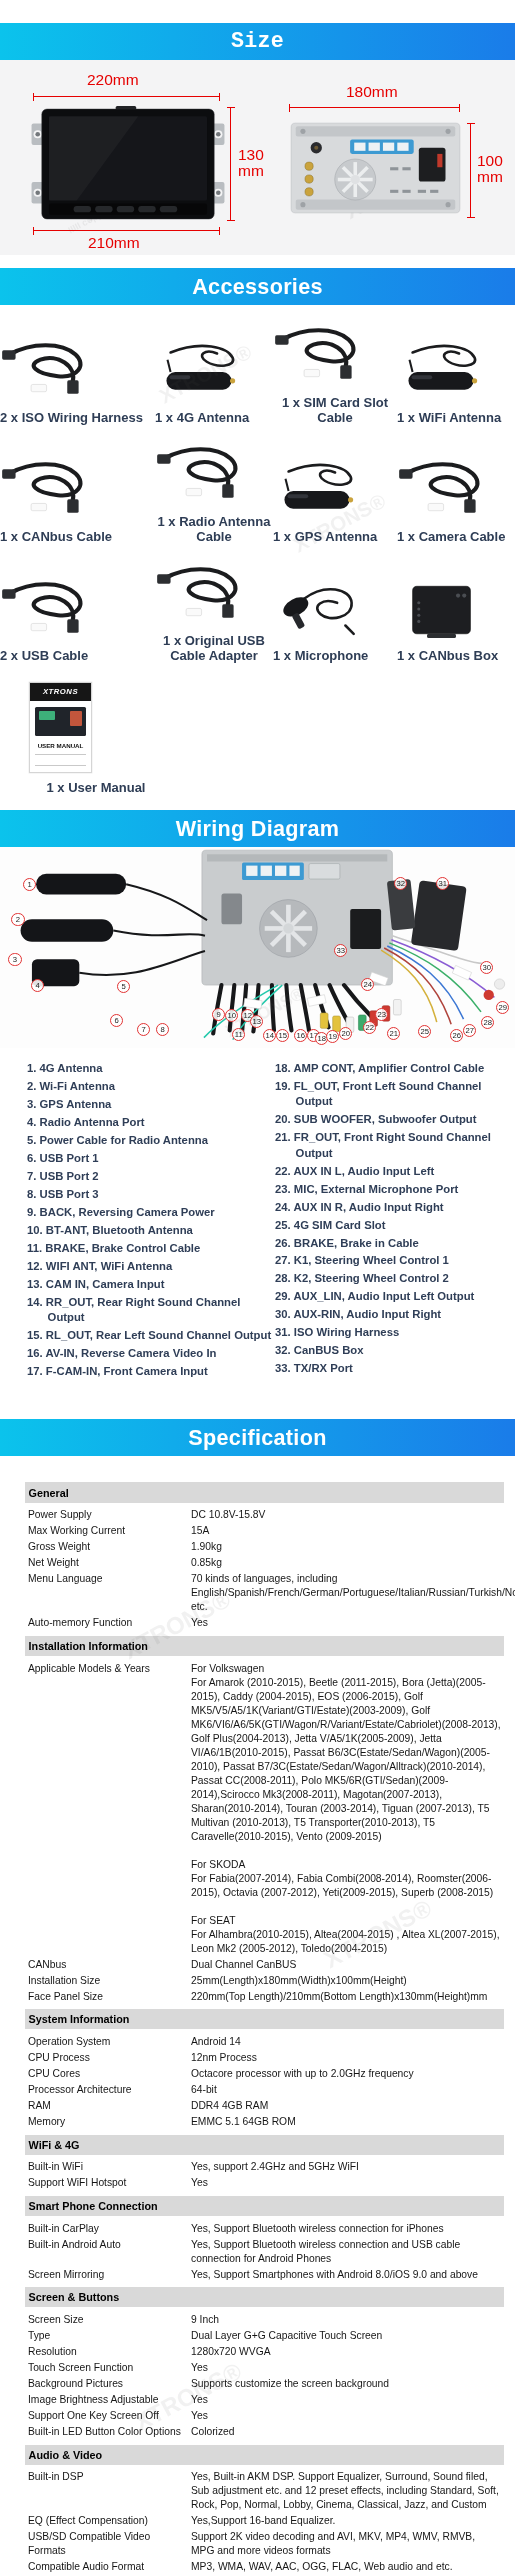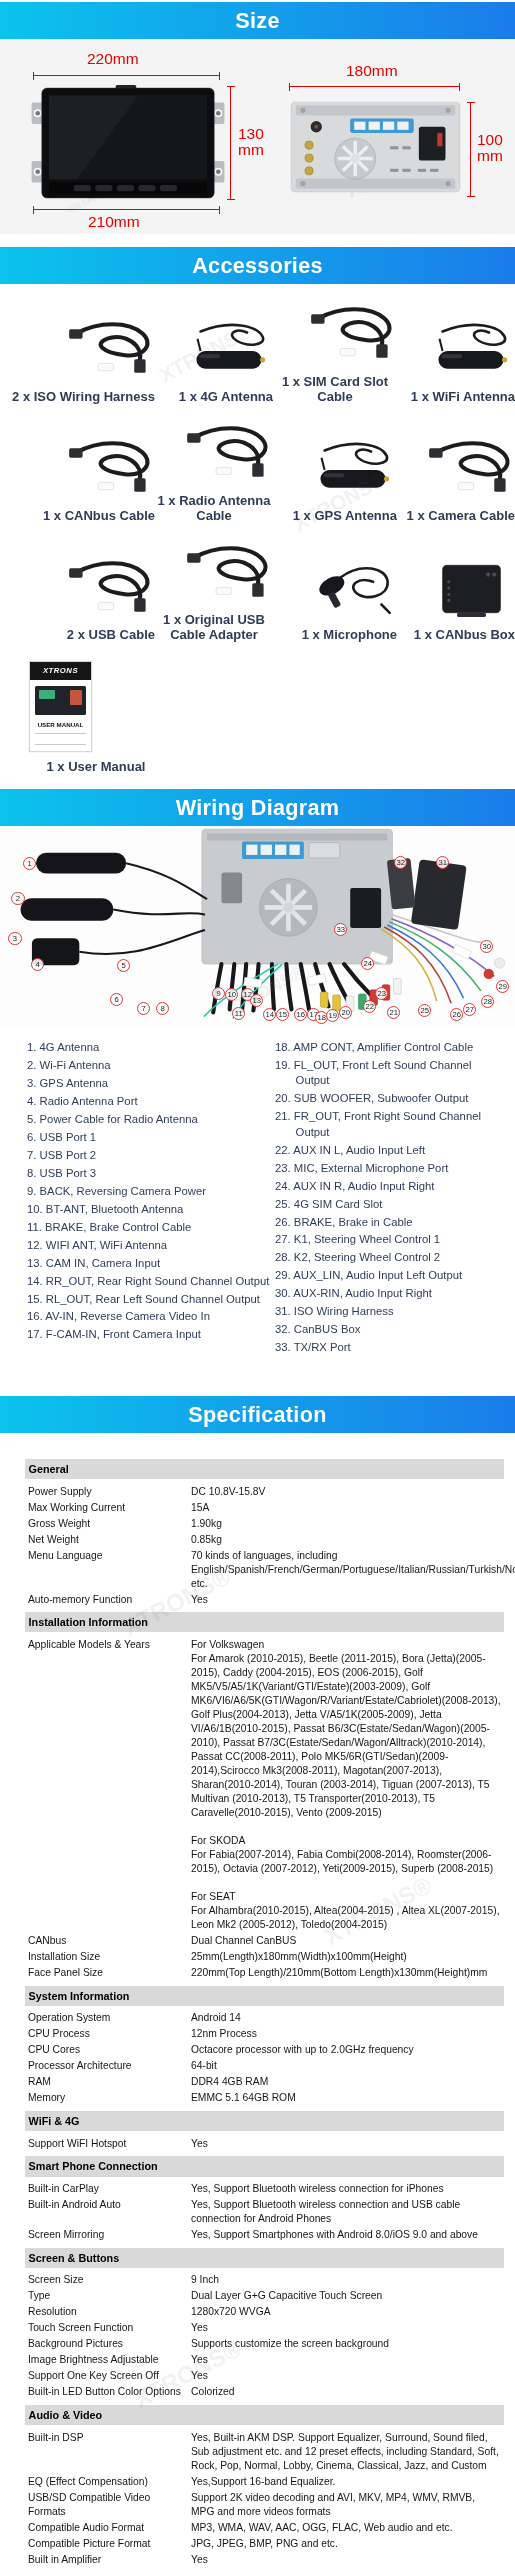--- a/index.html
+++ b/index.html
@@ -5,40 +5,40 @@
   * { box-sizing: border-box; margin: 0; padding: 0; }
   body { font-family: "Liberation Sans", sans-serif; background: #ffffff; }
   .page { width: 515px; height: 3232px; overflow: hidden; position: relative; background: #fff; }
 
   .banner {
     width: 515px; height: 37px; line-height: 37px;
     background: linear-gradient(90deg, #0bc3ec 0%, #1a7ce9 100%);
     color: #fff; font-size: 21.6px; font-weight: bold; text-align: center;
     letter-spacing: 0.3px;
   }
-  .banner-size { margin-top: 2px; }
+  .banner-size { margin-top: 23px; font-family: Liberation Mono, monospace; }
 
   
   .size-section { position: relative; width: 515px; height: 195px; background: #f4f4f5; overflow: hidden; }
   .dim-text { position: absolute; color: #e60000; font-size: 15.5px; font-weight: 500; white-space: pre-line; line-height: 1.05; }
   .dim-h { position: absolute; height: 0; border-top: 1px solid #e60000; }
   .dim-h::before, .dim-h::after { content: ""; position: absolute; top: -3.6px; width: 1px; height: 7.2px; background: #e60000; }
   .dim-h::before { left: 0; } .dim-h::after { right: 0; }
   .dim-v { position: absolute; width: 0; border-left: 1px solid #e60000; }
   .dim-v::before, .dim-v::after { content: ""; position: absolute; left: -3.6px; width: 7.2px; height: 1px; background: #e60000; }
   .dim-v::before { top: 0; } .dim-v::after { bottom: 0; }
   .front-figure { position: absolute; left: 30px; top: 45px; }
   .rear-figure { position: absolute; left: 289px; top: 58px; }
 
   .wm { position: absolute; color: #555; opacity: 0.08; font-weight: bold; transform: rotate(-28deg); pointer-events: none; white-space: nowrap; }
 
   
   .acc-section { position: relative; width: 515px; padding: 14.4px 0 9.3px 0; background: #fff; }
   .acc-grid { display: grid; grid-template-columns: 155px 118px 124px 118px; row-gap: 13.4px; padding: 0 0 0 0; }
-  .acc-item { display: flex; flex-direction: column; align-items: flex-end; justify-content: flex-end; }
+  .acc-item { display: flex; flex-direction: column; align-items: flex-start; justify-content: flex-end; }
   .acc-figure { height: 71px; display: flex; align-items: center; justify-content: center; }
   .acc-figure svg { display: none; }
   .icon-cables .svg-cables { display: block; }
   .icon-antenna .svg-antenna { display: block; }
   .icon-mic .svg-mic { display: block; }
   .icon-box .svg-box { display: block; }
   .acc-label { margin-top: 5.2px; color: #2e3d55; font-size: 13px; font-weight: 600; text-align: center; line-height: 1.15; }
   .manual-row { padding: 17.5px 0 5.2px 29px; }
   .manual-card { width: 63px; border: 0.5px solid #d5d5d5; background: #fff; box-shadow: 0 0 0 0.5px #eee; }
   .manual-card .mc-head { background: #161616; color: #fff; text-align: center; font-size: 7.7px; font-weight: bold; font-style: italic; padding: 4.6px 0; letter-spacing: 0.5px; }
@@ -52,21 +52,21 @@
 
   
   .wiring-photo { position: relative; width: 515px; height: 201px; background: #fdfdfd; overflow: hidden; }
   .callout { position: absolute; width: 13.4px; height: 13.4px; border: 1px solid #e23333; border-radius: 50%;
     background: rgba(255,255,255,0.88); color: #1c1c1c; font-size: 7.7px; font-weight: 500;
     display: flex; align-items: center; justify-content: center; }
   .wiring-list { display: flex; padding: 13.4px 0 15.5px 27px; color: #2f3e57; }
   .wiring-col { font-size: 11.3px; line-height: 1.36; font-weight: 500; }
   .wiring-col-left { width: 248px; }
   .wiring-col-right { width: 227px; }
-  .wiring-item { margin-bottom: 2.6px; padding-left: 20.6px; text-indent: -20.6px; list-style: none; }
+  .wiring-item { margin-bottom: 2.6px; padding-left: 20.6px; text-indent: -20.6px; list-style: none; font-weight: bold; }
 
   
   .banner-spec { margin-top: 22px; }
   .spec-table { position: relative; padding-top: 21.6px; }
   .spec-item { display: flex; font-size: 10.3px; line-height: 14px; color: #161616; padding: 1px 0; }
   .spec-item .spec-label { width: 191px; padding-left: 28px; padding-right: 7.2px; flex-shrink: 0; }
   .spec-item .spec-value { flex: 1; padding-right: 14.4px; white-space: pre-line; }
   .spec-item.kind-section { background: #d9d9d9; margin: 4.6px 11.3px 4.6px 25px; padding: 3.1px 0; font-size: 10.8px; font-weight: bold; }
   .spec-item.kind-section .spec-label { width: auto; padding-left: 3.6px; color: #000; }
 </style>
@@ -633,20 +633,24 @@
       </div>
       <div class="spec-item kind-row">
         <div class="spec-label">Memory</div>
         <div class="spec-value">EMMC 5.1 64GB ROM</div>
       </div>
       <div class="spec-item kind-section">
         <div class="spec-label">WiFi &amp; 4G</div>
 
       </div>
       <div class="spec-item kind-row">
+        <div class="spec-label">Built-in WiFi</div>
+        <div class="spec-value">Yes, support 2.4GHz and 5GHz WiFI</div>
+      </div>
+      <div class="spec-item kind-row">
         <div class="spec-label">Support WiFI Hotspot</div>
         <div class="spec-value">Yes</div>
       </div>
       <div class="spec-item kind-section">
         <div class="spec-label">Smart Phone Connection</div>
 
       </div>
       <div class="spec-item kind-row">
         <div class="spec-label">Built-in CarPlay</div>
         <div class="spec-value">Yes, Support Bluetooth wireless connection for iPhones</div>

